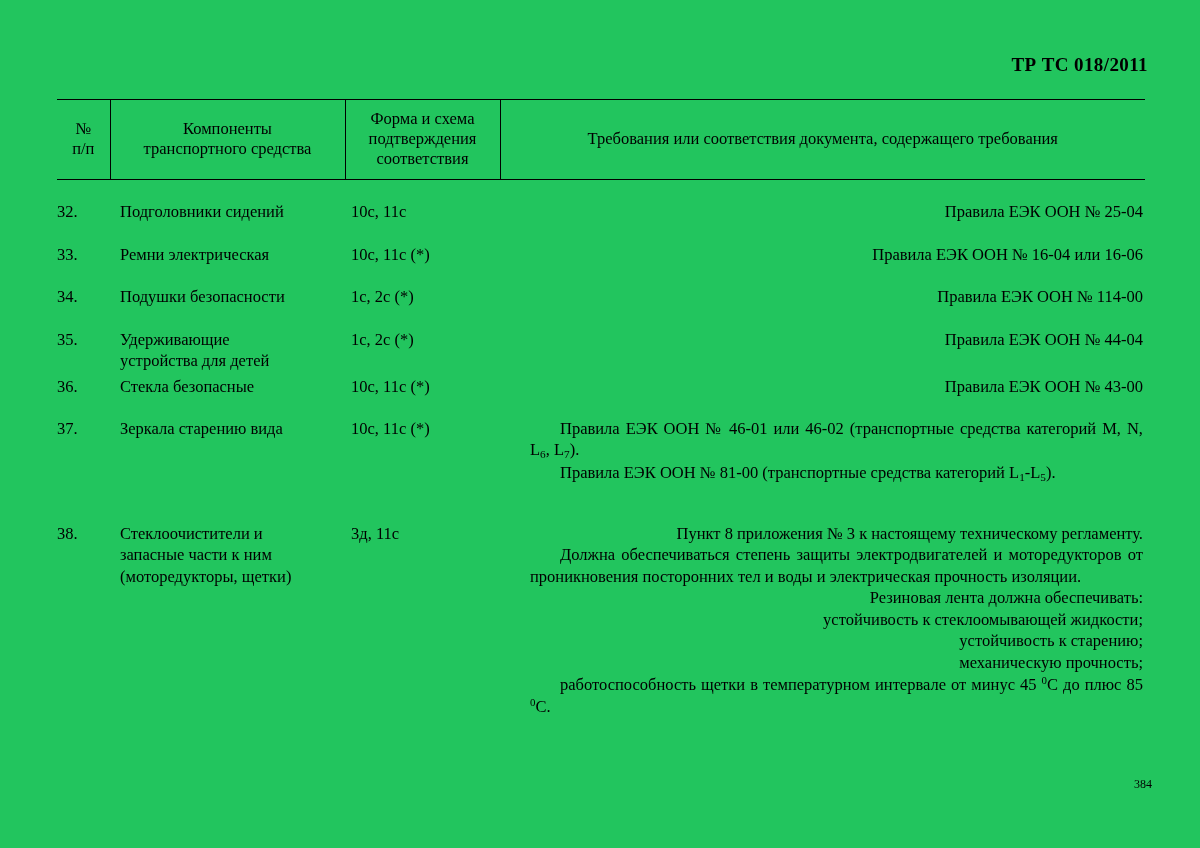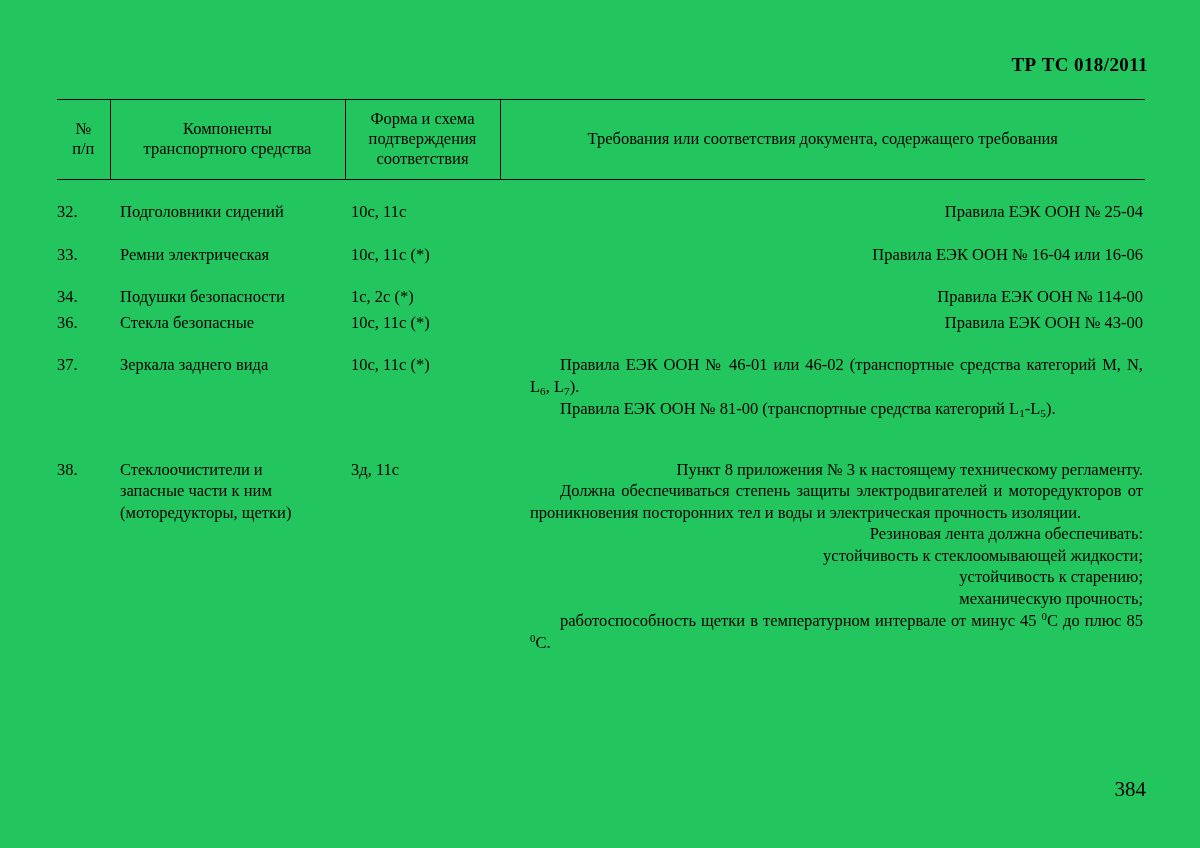--- a/index.html
+++ b/index.html
@@ -96,23 +96,23 @@
   .para.indent { text-indent: 30px; }
   .plain { text-align: right; margin: 0; }
   .plain.indent { text-indent: 30px; }
 
   sub { font-size: 0.68em; vertical-align: -0.28em; }
   sup { font-size: 0.66em; vertical-align: 0.52em; }
 
   
   .folio {
     position: absolute;
-    right: 54px;
+    right: 48px;
     top: 777px;
-    font-size: 21px;
+    font-size: 12px;
   }
 </style>
 </head>
 <body>
 
 <div class="page">
 
   <div class="doc-header">ТР ТС 018/2011</div>
 
   <div class="tbl-wrap">
@@ -167,33 +167,44 @@
 
         <tr class="r-gap">
           <td class="num">34.</td>
           <td class="comp">Подушки безопасности</td>
           <td class="form">1с, 2с (*)</td>
           <td class="req">
             <p class="plain">Правила ЕЭК ООН № 114-00</p>
           </td>
         </tr>
 
+        <tr class="r-gap">
+          <td class="num">35.</td>
+          <td class="comp">
+            <div>Удерживающие</div>
+            <div>устройства для детей</div>
+          </td>
+          <td class="form">1с, 2с (*)</td>
+          <td class="req">
+            <p class="plain">Правила ЕЭК ООН № 44-04</p>
+          </td>
+        </tr>
 
         <tr class="r-tight">
           <td class="num">36.</td>
           <td class="comp">Стекла безопасные</td>
           <td class="form">10с, 11с (*)</td>
           <td class="req">
             <p class="plain">Правила ЕЭК ООН № 43-00</p>
           </td>
         </tr>
 
         <tr class="r-gap">
           <td class="num">37.</td>
-          <td class="comp">Зеркала заднего вида</td>
+          <td class="comp">Зеркала старению вида</td>
           <td class="form">10с, 11с (*)</td>
           <td class="req">
             <p class="para indent"><span>Правила ЕЭК ООН № 46-01 или 46-02 (транспортные средства категорий M, N, L</span><sub>6</sub><span>, L</span><sub>7</sub><span>).</span></p>
             <p class="para indent"><span>Правила ЕЭК ООН № 81-00 (транспортные средства категорий L</span><sub>1</sub><span>-L</span><sub>5</sub><span>).</span></p>
           </td>
         </tr>
 
         <tr class="r-big">
           <td class="num">38.</td>
           <td class="comp">

